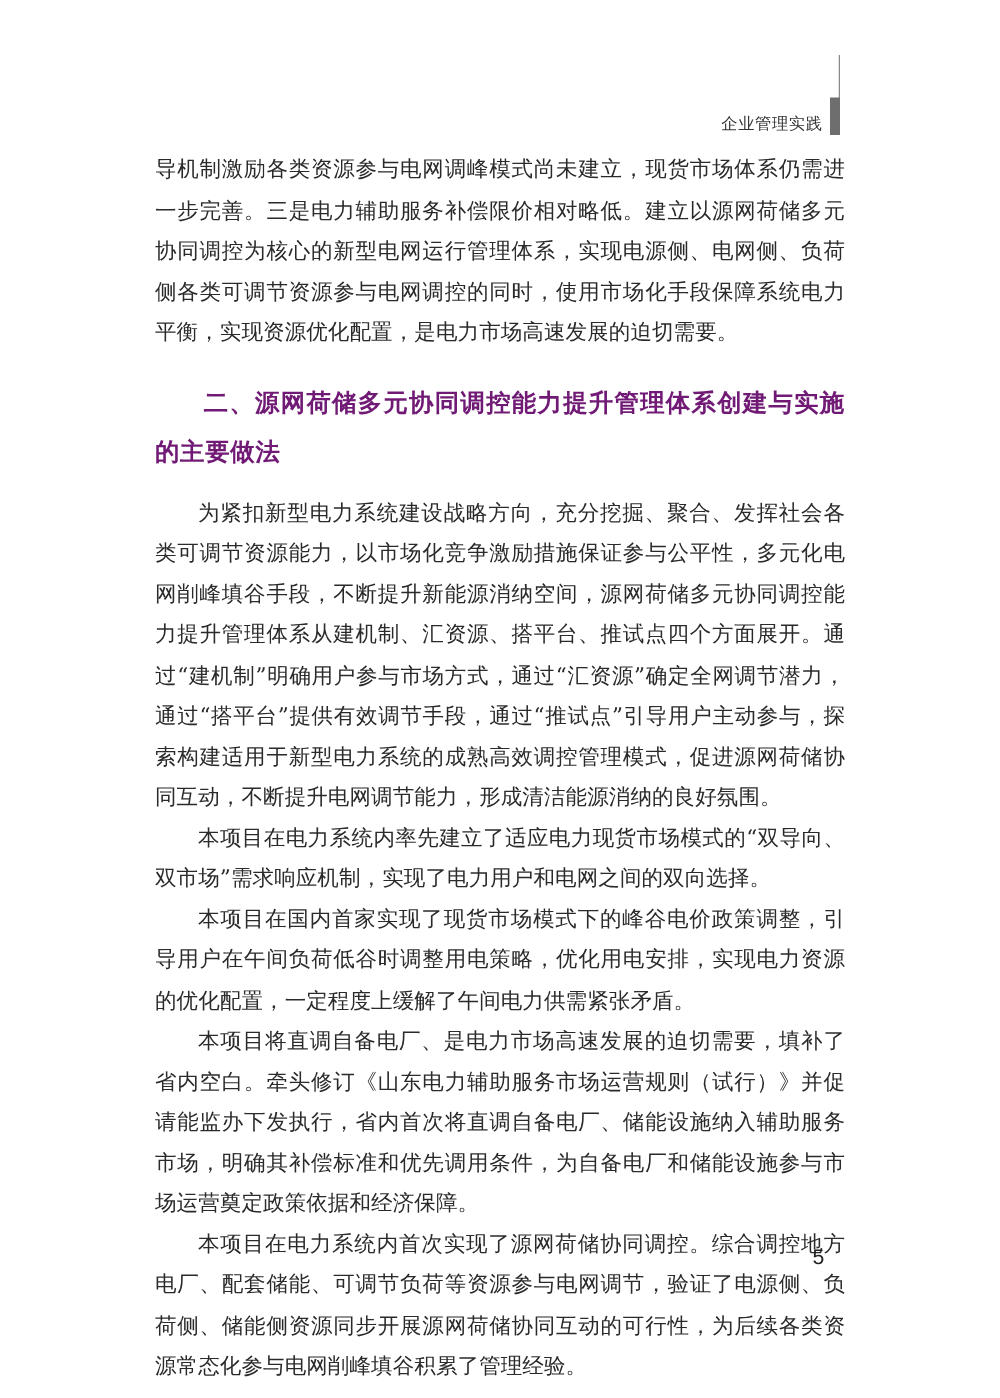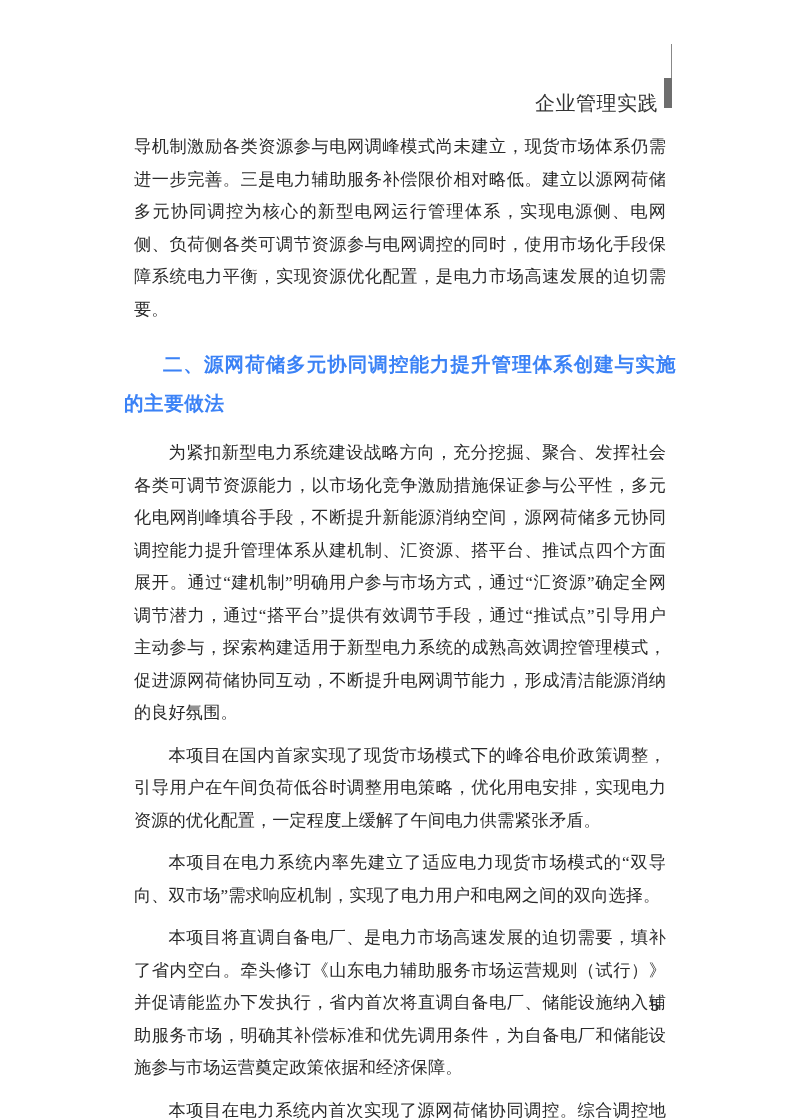--- a/index.html
+++ b/index.html
@@ -12,21 +12,21 @@
       height: 1118px;
       position: relative;
       overflow: hidden;
       color: #2a2a2a;
       font-family: "DejaVu Serif", "Liberation Serif", serif;
     }
     .running-header {
       position: absolute;
       right: 142px;
       top: 90px;
-      font-size: 20px;
+      font-size: 13px;
       letter-spacing: 0.5px;
       color: #333;
       font-family: "DejaVu Serif", serif;
     }
     .header-line {
       position: absolute;
       left: 671px;
       top: 44px;
       width: 1px;
       height: 64px;
@@ -40,40 +40,39 @@
       height: 30px;
       background: #6e6e6e;
     }
     .content {
       position: absolute;
       left: 124px;
       top: 120px;
       width: 552px;
     }
     p.body {
-      margin: 10px;
+      margin: 0;
       font-size: 17.2px;
       line-height: 32.5px;
       text-align: justify;
       text-align-last: left;
       letter-spacing: 0.1px;
     }
     p.indent {
       text-indent: 2em;
-      font-family: Liberation Serif, serif;
     }
     h2.section {
       margin: 20px 0 14px 0;
       font-family: "DejaVu Sans", "Liberation Sans", sans-serif;
       font-weight: bold;
       font-size: 19.5px;
       line-height: 39px;
       text-indent: 2em;
       letter-spacing: 0.6px;
-      color: #3b82f6;
+      color: #701a75;
       text-align: justify;
     }
     .page-number {
       position: absolute;
       left: 650px;
       top: 996px;
       font-size: 17px;
       font-family: "Liberation Sans", sans-serif;
       color: #222;
     }
@@ -84,19 +83,19 @@
 <div class="header-line"></div>
 <div class="header-bar"></div>
 <div class="running-header">企业管理实践</div>
 
 <div class="content">
   <p class="body">导机制激励各类资源参与电网调峰模式尚未建立，现货市场体系仍需进一步完善。三是电力辅助服务补偿限价相对略低。建立以源网荷储多元协同调控为核心的新型电网运行管理体系，实现电源侧、电网侧、负荷侧各类可调节资源参与电网调控的同时，使用市场化手段保障系统电力平衡，实现资源优化配置，是电力市场高速发展的迫切需要。</p>
 
   <h2 class="section">二、源网荷储多元协同调控能力提升管理体系创建与实施的主要做法</h2>
 
   <p class="body indent">为紧扣新型电力系统建设战略方向，充分挖掘、聚合、发挥社会各类可调节资源能力，以市场化竞争激励措施保证参与公平性，多元化电网削峰填谷手段，不断提升新能源消纳空间，源网荷储多元协同调控能力提升管理体系从建机制、汇资源、搭平台、推试点四个方面展开。通过“建机制”明确用户参与市场方式，通过“汇资源”确定全网调节潜力，通过“搭平台”提供有效调节手段，通过“推试点”引导用户主动参与，探索构建适用于新型电力系统的成熟高效调控管理模式，促进源网荷储协同互动，不断提升电网调节能力，形成清洁能源消纳的良好氛围。</p>
+  <p class="body indent">本项目在电力系统内率先建立了适应电力现货市场模式的“双导向、双市场”需求响应机制，实现了电力用户和电网之间的双向选择。</p>
   <p class="body indent">本项目在国内首家实现了现货市场模式下的峰谷电价政策调整，引导用户在午间负荷低谷时调整用电策略，优化用电安排，实现电力资源的优化配置，一定程度上缓解了午间电力供需紧张矛盾。</p>
-  <p class="body indent">本项目在电力系统内率先建立了适应电力现货市场模式的“双导向、双市场”需求响应机制，实现了电力用户和电网之间的双向选择。</p>
   <p class="body indent">本项目将直调自备电厂、是电力市场高速发展的迫切需要，填补了省内空白。牵头修订《山东电力辅助服务市场运营规则（试行）》并促请能监办下发执行，省内首次将直调自备电厂、储能设施纳入辅助服务市场，明确其补偿标准和优先调用条件，为自备电厂和储能设施参与市场运营奠定政策依据和经济保障。</p>
   <p class="body indent">本项目在电力系统内首次实现了源网荷储协同调控。综合调控地方电厂、配套储能、可调节负荷等资源参与电网调节，验证了电源侧、负荷侧、储能侧资源同步开展源网荷储协同互动的可行性，为后续各类资源常态化参与电网削峰填谷积累了管理经验。</p>
 </div>
 
 <div class="page-number">5</div>
 
 </body></html>

